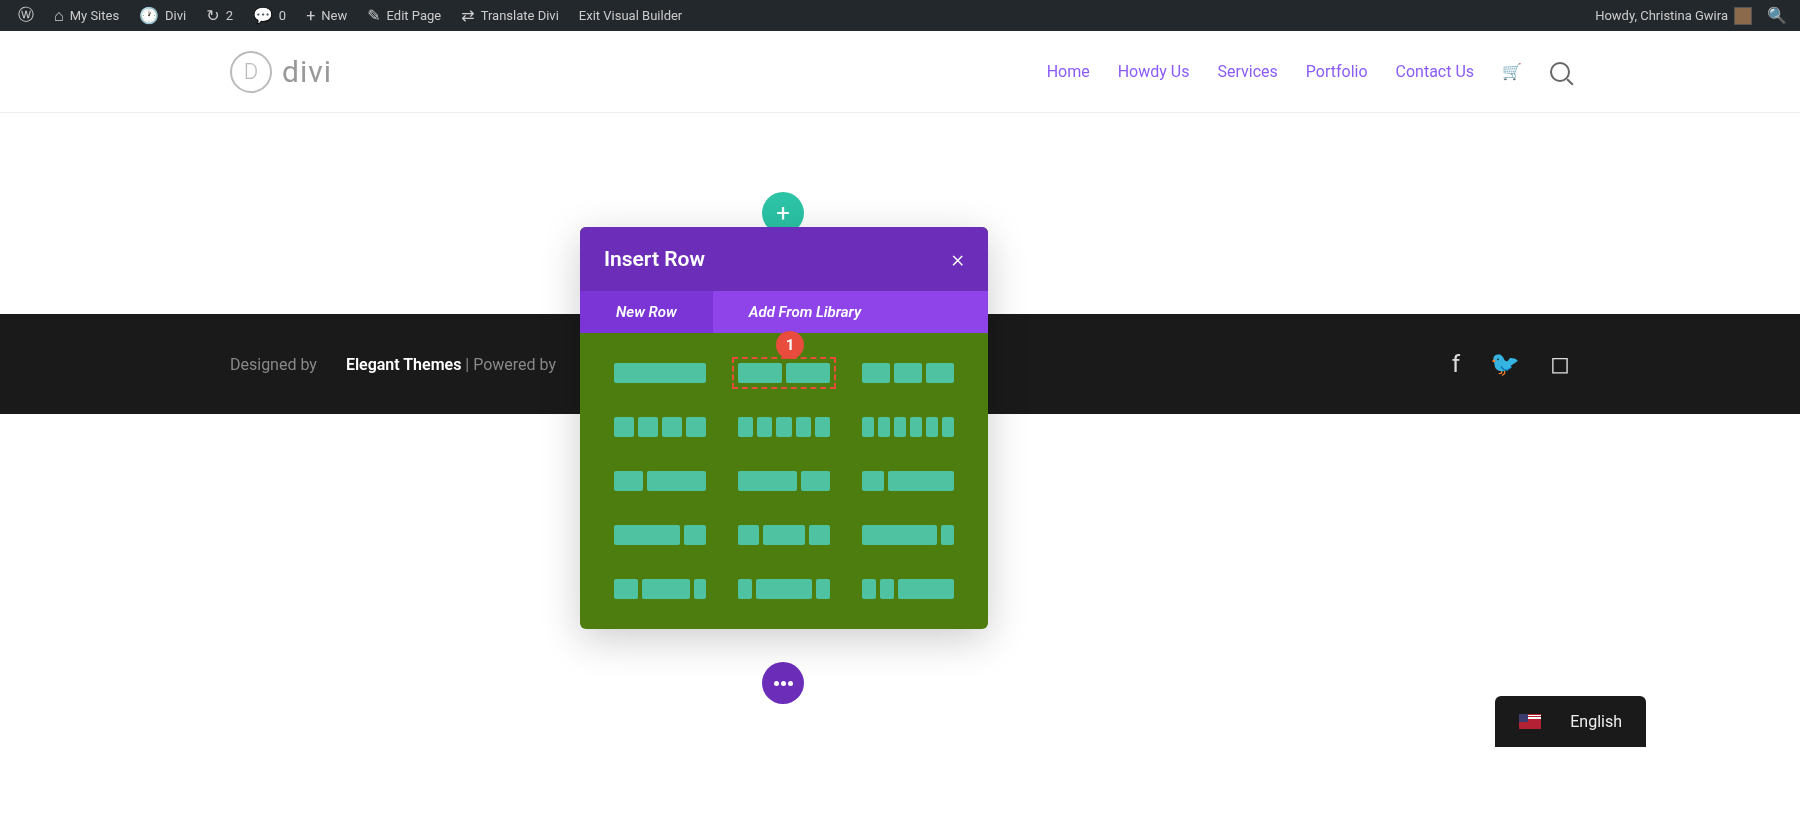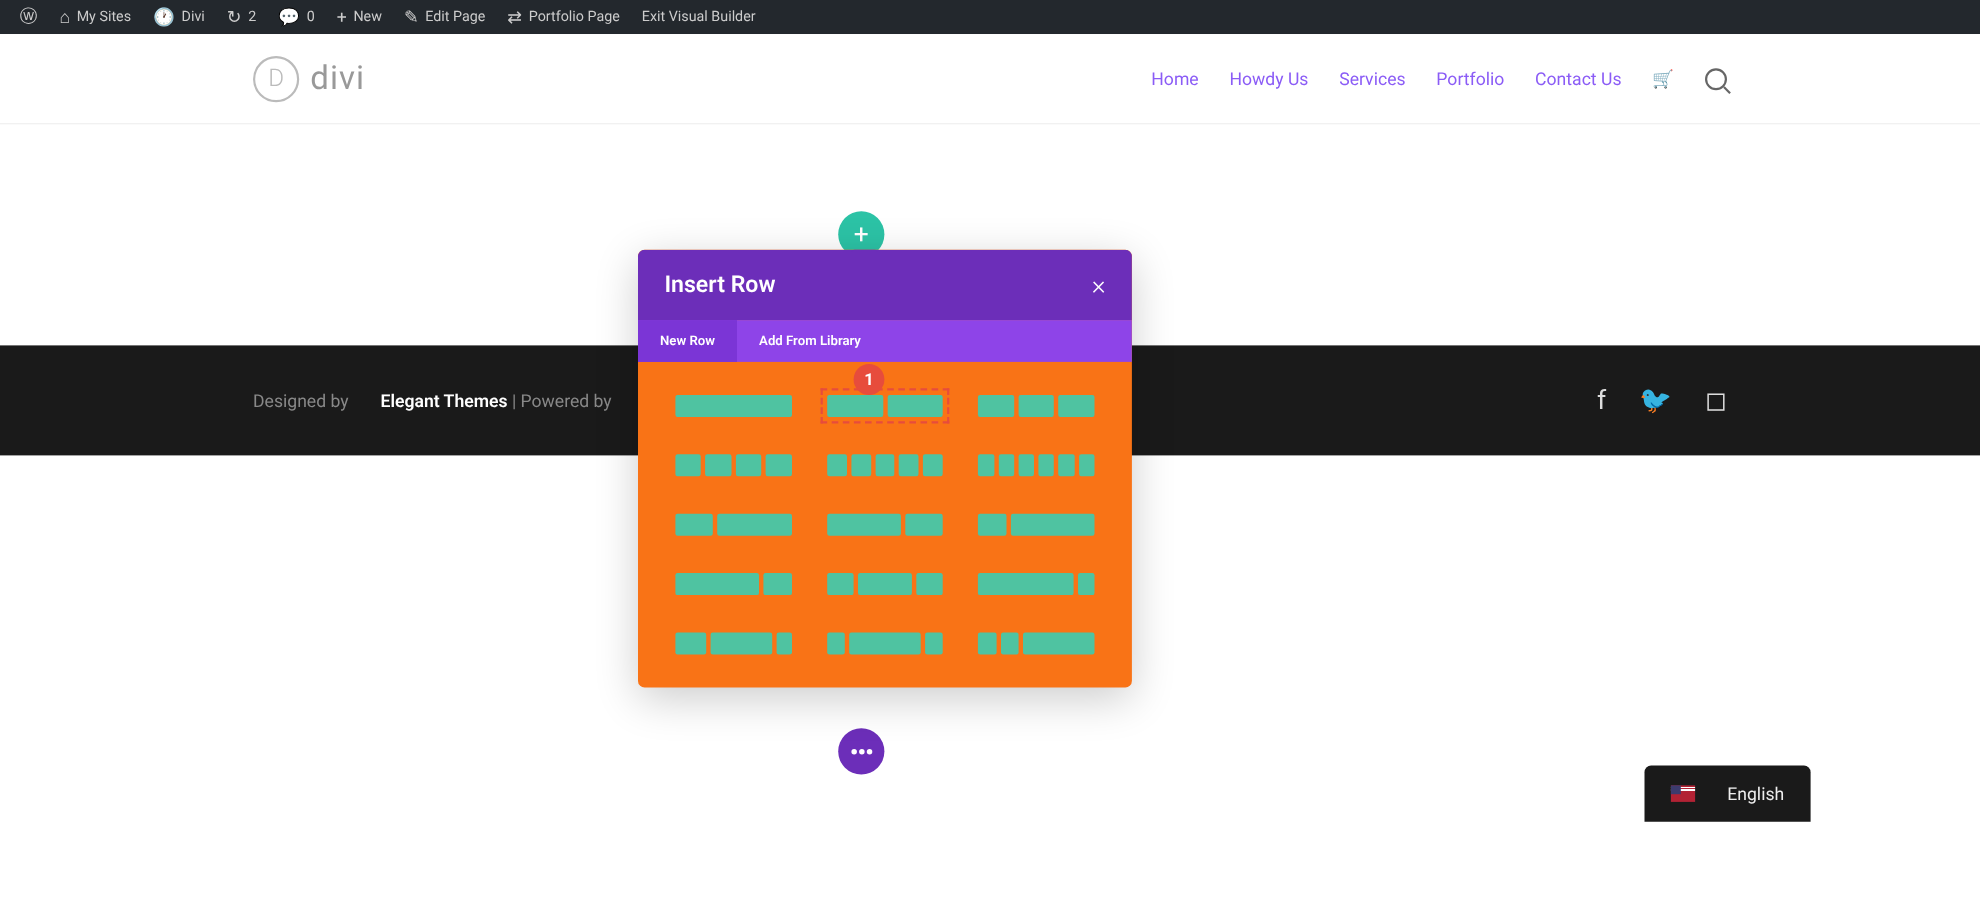--- a/index.html
+++ b/index.html
@@ -28,26 +28,26 @@
 .site-footer { position: absolute; top: 314px; left: 0; right: 0; height: 100px; background: #1a1a1a; color: #aaa; display: flex; align-items: center; padding: 0 230px; justify-content: space-between; font-size: 16px; }
 .footer-text a { color: #fff; font-weight: 600; text-decoration: none; margin-left: 25px; }
 .footer-text { color: #888; }
 .footer-socials { display: flex; gap: 30px; font-size: 24px; color: #ddd; }
 .social-ico { cursor: pointer; }
 
 
 .add-btn { position: absolute; top: 192px; left: 762px; width: 42px; height: 42px; background: #2cc3a6; border-radius: 50%; display: flex; align-items: center; justify-content: center; color: #fff; font-size: 24px; cursor: pointer; z-index: 5; }
 
 
-.modal { position: absolute; top: 227px; left: 580px; width: 449px; background: #f97316; border-radius: 6px; box-shadow: 0 10px 40px rgba(0,0,0,0.2); z-index: 10; overflow: hidden; }
+.modal { position: absolute; top: 227px; left: 580px; width: 408px; background: #4d7c0f; border-radius: 6px; box-shadow: 0 10px 40px rgba(0,0,0,0.2); z-index: 10; overflow: hidden; }
 .modal::before { content: ''; position: absolute; top: -10px; left: 194px; width: 0; height: 0; border-left: 12px solid transparent; border-right: 12px solid transparent; border-bottom: 12px solid #6c2eb9; }
 .modal-header { background: #6c2eb9; color: #fff; padding: 18px 24px; display: flex; align-items: center; justify-content: space-between; font-size: 21px; font-weight: 600; }
 .close-x { font-size: 24px; cursor: pointer; font-weight: 300; }
 .modal-tabs { display: flex; background: #8e44e8; position: relative; }
-.tab { padding: 12px 20px; color: #fff; font-size: 12px; font-weight: 600; cursor: pointer; }
+.tab { padding: 12px 36px; color: #fff; font-size: 15px; font-weight: 600; cursor: pointer; font-style: italic; }
 .tab.active { background: #7b35d6; }
 .callout { position: absolute; top: 40px; left: 196px; width: 28px; height: 28px; background: #e74c3c; border-radius: 50%; display: flex; align-items: center; justify-content: center; color: #fff; font-size: 15px; font-weight: 700; z-index: 20; }
 .modal-body { padding: 24px 28px; display: grid; grid-template-columns: repeat(3, 1fr); gap: 22px 20px; max-height: 300px; overflow-y: auto; }
 .modal-body::-webkit-scrollbar { width: 6px; }
 .modal-body::-webkit-scrollbar-thumb { background: #333; border-radius: 3px; }
 .layout-opt { display: flex; gap: 4px; height: 32px; cursor: pointer; padding: 4px; border: 2px dashed transparent; }
 .layout-opt.selected { border-color: #e74c3c; }
 .col { background: #4fc3a1; border-radius: 2px; }
 .c1 { flex: 1; } .c2 { flex: 2; } .c3 { flex: 3; } .c05 { flex: 0.5; }
 
@@ -87,24 +87,33 @@
     <div class="wp-admin-item">
         <span class="wp-icon">+</span>
         <span>New</span>
       </div>
     <div class="wp-admin-item">
         <span class="wp-icon">✎</span>
         <span>Edit Page</span>
       </div>
     <div class="wp-admin-item">
         <span class="wp-icon">⇄</span>
-        <span>Portfolio Page</span>
+        <span>Translate Divi</span>
       </div>
     <div class="wp-admin-item">
         <span>Exit Visual Builder</span>
+      </div>
+  </div>
+  <div class="wp-admin-right">
+    <div class="wp-admin-item">
+        <span>Howdy, Christina Gwira</span>
+        <div class="avatar"></div>
+      </div>
+    <div class="wp-admin-item search-btn">
+        <span class="wp-icon">🔍</span>
       </div>
   </div>
 </div>
 
 <div class="site-header">
   <div class="logo-wrap">
     <div class="logo-circle">D</div>
     <span class="logo-text">divi</span>
   </div>
   <div class="main-nav">

